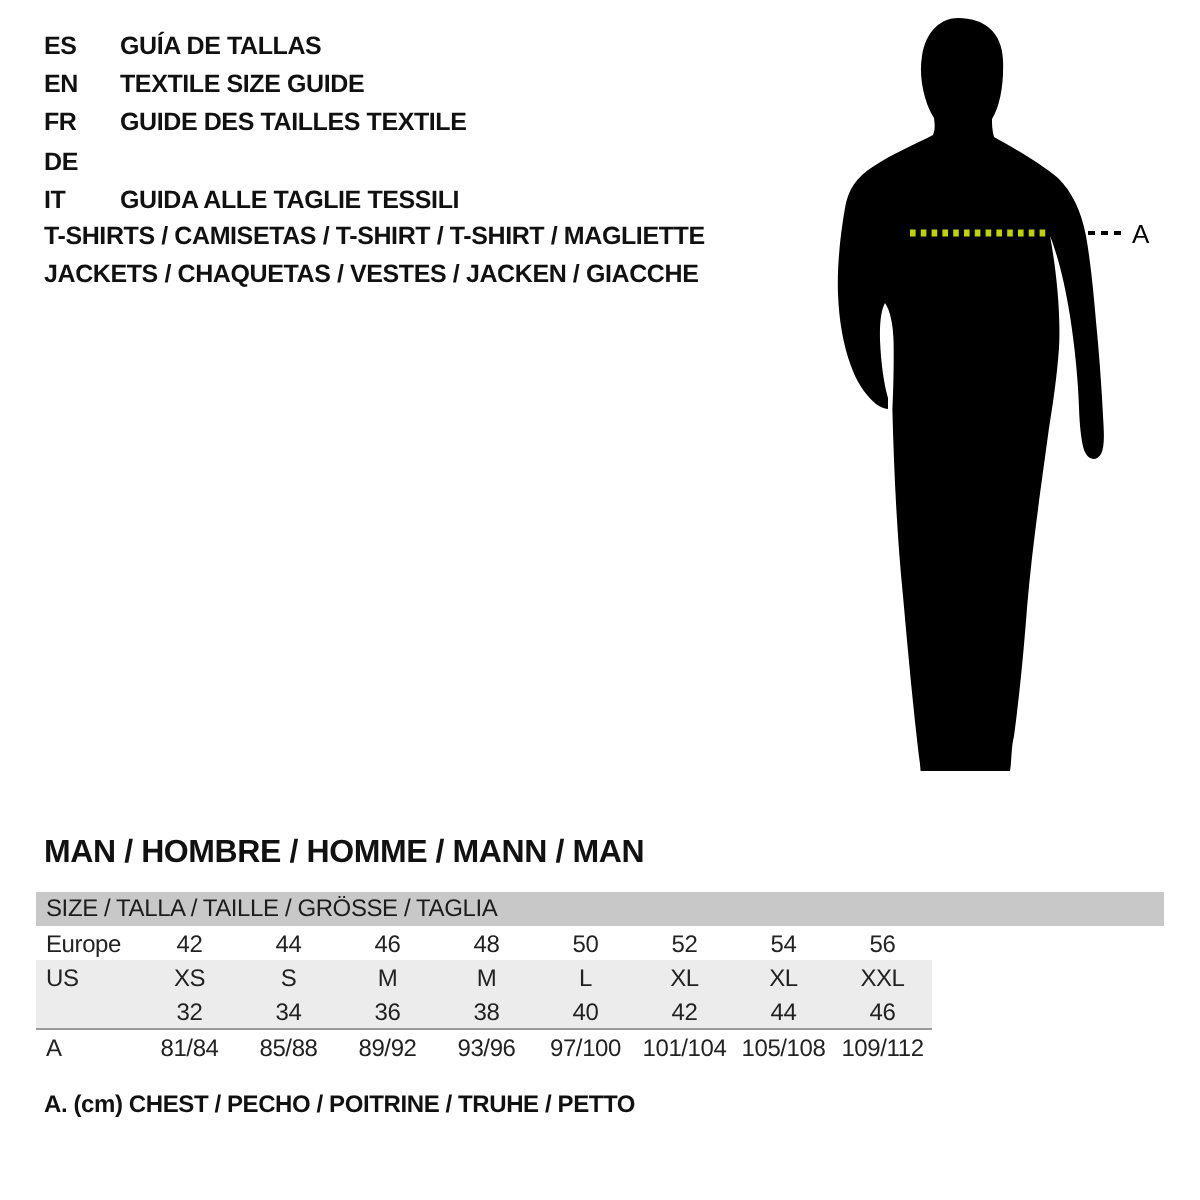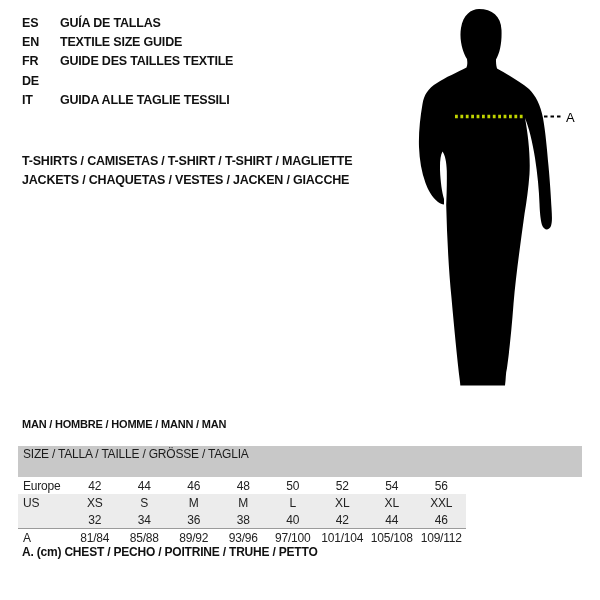--- a/index.html
+++ b/index.html
@@ -11,33 +11,33 @@
   }
   .abs{position:absolute;}
 
   
   .lang-list{left:22px;top:13px;}
   .lang-row{display:flex;height:19.4px;align-items:center;}
   .lang-code{width:38px;font-size:12.5px;font-weight:bold;color:#111;letter-spacing:-0.2px;}
   .lang-label{font-size:12.5px;font-weight:bold;color:#111;letter-spacing:-0.2px;white-space:nowrap;}
 
   
-  .categories{left:22px;top:109px;margin-top:43px;}
+  .categories{left:22px;top:109px;}
   .cat-line{font-size:12.5px;font-weight:bold;color:#111;letter-spacing:-0.2px;line-height:19px;white-space:nowrap;}
 
   
   .figure{left:412px;top:6px;width:168px;height:384px;}
 
   
-  .section-title{left:22px;top:418px;font-size:11px;font-weight:bold;color:#111;letter-spacing:-0.2px;}
+  .section-title{left:22px;top:418px;font-size:16px;font-weight:bold;color:#111;letter-spacing:-0.2px;}
 
   
   .table-wrap{left:18px;top:446px;width:564px;}
   .thead{
-    height:31px;line-height:17px;background:#c8c8c8;
+    height:17px;line-height:17px;background:#c8c8c8;
     font-size:12px;color:#1c1c1c;padding-left:5px;letter-spacing:-0.2px;
   }
   table{border-collapse:collapse;width:448px;table-layout:fixed;}
   td{
     font-size:12px;color:#222;text-align:center;height:17px;padding:0;
     letter-spacing:-0.2px;
   }
   td.lbl{text-align:left;padding-left:5px;}
   col.lblcol{width:52px;}
   tr.stripe{background:#ececec;margin-top:32px;}

